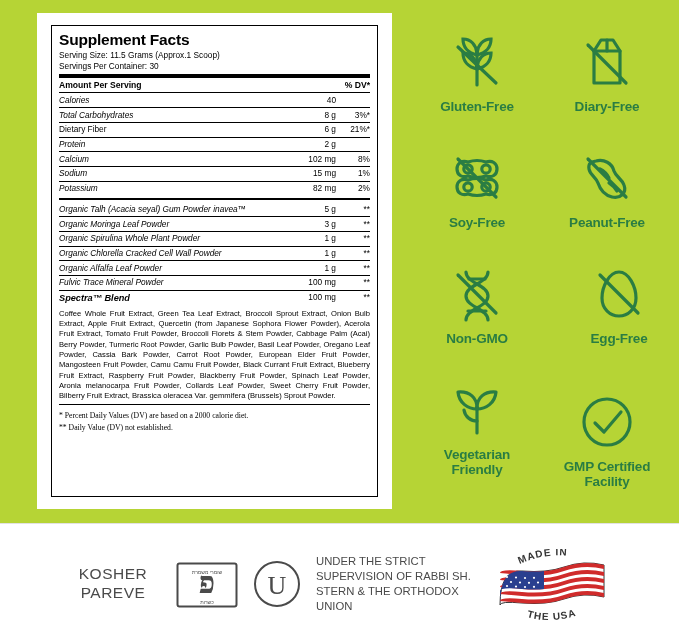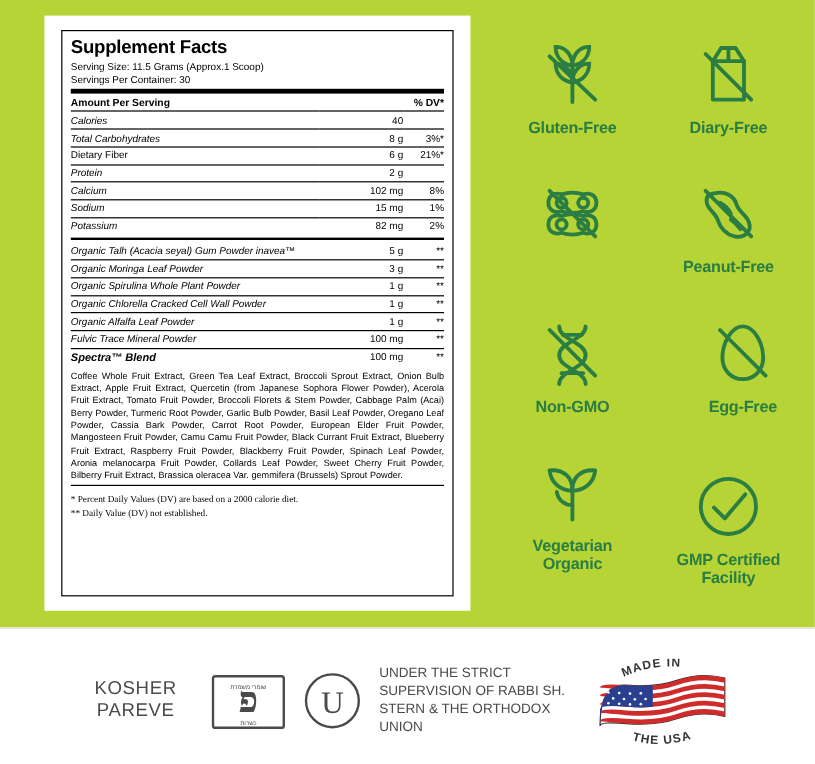--- a/index.html
+++ b/index.html
@@ -354,20 +354,21 @@
         <svg width="62" height="62" viewBox="0 0 62 62" fill="none" stroke="#2a7d43" stroke-width="3.2" stroke-linecap="round">
           <path d="M11 22 C11 16 16 13 22 15 C28 13 34 13 40 15 C46 13 51 16 51 22 C51 28 46 31 40 29 C34 31 28 31 22 29 C16 31 11 28 11 22 Z"></path>
           <circle cx="22" cy="22" r="4.2"></circle>
           <circle cx="40" cy="22" r="4.2"></circle>
           <path d="M11 40 C11 34 16 31 22 33 C28 31 34 31 40 33 C46 31 51 34 51 40 C51 46 46 49 40 47 C34 49 28 49 22 47 C16 49 11 46 11 40 Z"></path>
           <circle cx="22" cy="40" r="4.2"></circle>
           <circle cx="40" cy="40" r="4.2"></circle>
           <path d="M12 12 L50 50"></path>
         </svg>
       </div>
+      <div class="icon-label">Soy-Free</div>
     </div>
 
     <div class="icon-cell" style="left:130px; top:116px;">
       <div class="icon-art">
         <svg width="62" height="62" viewBox="0 0 62 62" fill="none" stroke="#2a7d43" stroke-width="3.2" stroke-linecap="round">
           <path d="M20 14 C28 12 36 16 38 24 C40 30 46 32 48 38 C51 46 44 52 36 50 C28 48 24 42 22 36 C20 30 14 28 13 22 C12 16 15 15 20 14 Z"></path>
           <path d="M24 22 C28 24 31 27 33 31"></path>
           <path d="M33 36 C36 38 39 41 41 44"></path>
           <path d="M12 12 L50 50"></path>
         </svg>
@@ -400,21 +401,21 @@
 
     <div class="icon-cell" style="left:0px; top:348px;">
       <div class="icon-art">
         <svg width="62" height="62" viewBox="0 0 62 62" fill="none" stroke="#2a7d43" stroke-width="3.2" stroke-linecap="round" stroke-linejoin="round">
           <path d="M31 54 L31 28"></path>
           <path d="M31 30 C22 30 13 24 12 13 C24 12 31 19 31 29"></path>
           <path d="M31 30 C40 30 49 24 50 13 C38 12 31 19 31 29"></path>
           <path d="M31 42 C25 42 19 38 18 31"></path>
         </svg>
       </div>
-      <div class="icon-label">Vegetarian Organic</div>
+      <div class="icon-label">Vegetarian Friendly</div>
     </div>
 
     <div class="icon-cell" style="left:130px; top:360px;">
       <div class="icon-art">
         <svg width="62" height="62" viewBox="0 0 62 62" fill="none" stroke="#2a7d43" stroke-width="3.2" stroke-linecap="round" stroke-linejoin="round">
           <circle cx="31" cy="31" r="23"></circle>
           <path d="M19 32 L28 41 L45 21"></path>
         </svg>
       </div>
       <div class="icon-label">GMP Certified Facility</div>

